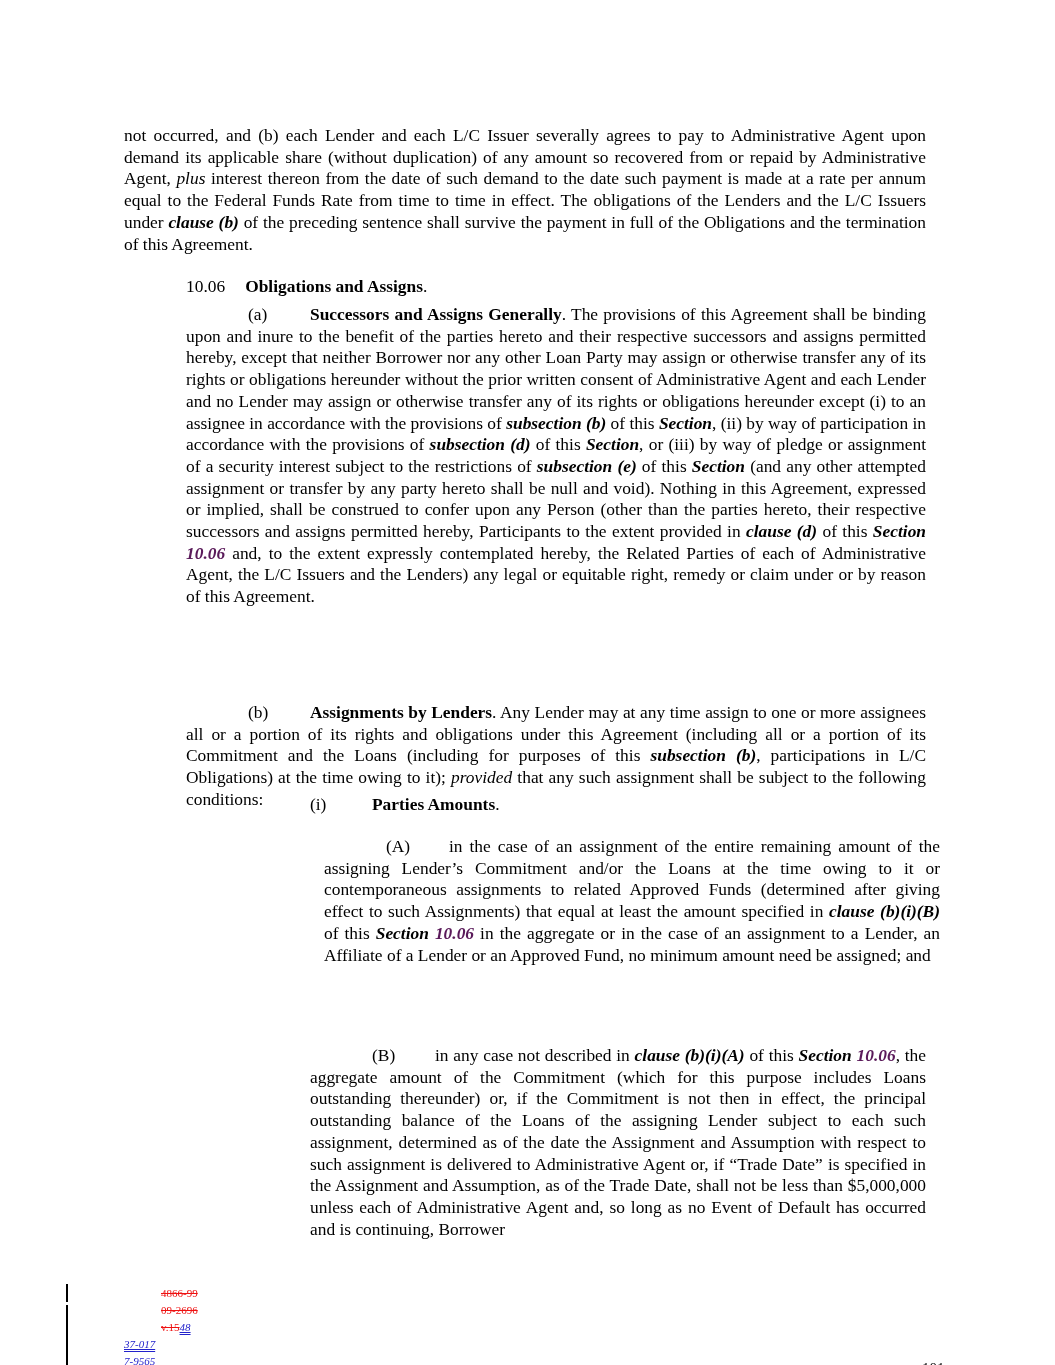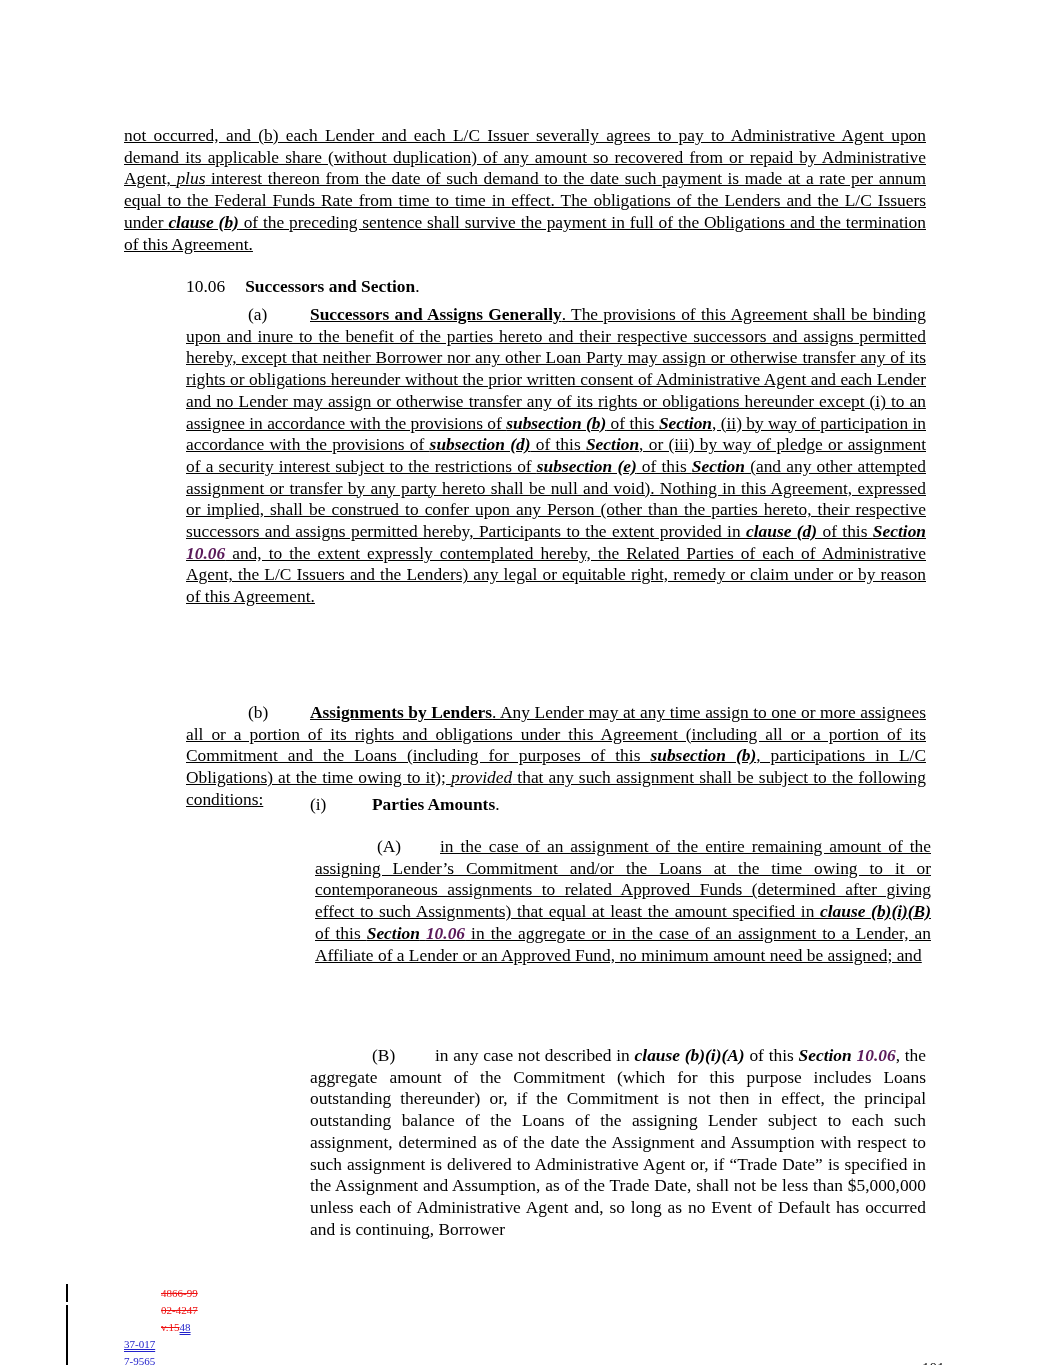--- a/index.html
+++ b/index.html
@@ -1,66 +1,66 @@
 <!DOCTYPE html>
 <html><head>
 <meta charset="utf-8">
 <style>
   html, body { margin: 0; padding: 0; background: #ffffff; }
   body { width: 1055px; height: 1365px; position: relative; overflow: hidden;
          font-family: "Liberation Serif", "DejaVu Serif", serif; color: #000; font-size: 17.4px; }
   .para { position: absolute; line-height: 21.7px; text-align: justify; margin: 0; }
-  .last { text-align-last: left; text-decoration: underline; }
+  .last { text-align-last: left; }
   .xref { font-weight: bold; font-style: italic; }
   .sec-num { font-weight: bold; font-style: italic; color: #5a1a5a; }
   .b { font-weight: bold; }
   .i { font-style: italic; }
   .tab { display: inline-block; }
   .footer-stamp { position: absolute; left: 124px; top: 1285px; font-size: 11px; line-height: 17px; }
   .stamp-line { display: block; }
   .del { color: #e11; text-decoration: line-through; margin-left: 37px; }
-  .ins { color: #2222cc; text-decoration: underline double; }
+  .ins { color: #2222cc; text-decoration: underline double; font-style: italic; }
   .change-bar { position: absolute; left: 66px; width: 2px; background: #000; }
   .page-num { position: absolute; left: 922px; top: 1360px; font-size: 15px; }
 </style>
 </head>
 <body>
 
 <p class="para last" style="left:124px; top:125px; width:802px;">
   <span>not occurred, and (b) each Lender and each L/C Issuer severally agrees to pay to Administrative Agent upon demand its applicable share (without duplication) of any amount so recovered from or repaid by Administrative Agent, </span><span class="i">plus</span><span> interest thereon from the date of such demand to the date such payment is made at a rate per annum equal to the Federal Funds Rate from time to time in effect. The obligations of the Lenders and the L/C Issuers under </span><span class="xref">clause (b)</span><span> of the preceding sentence shall survive the payment in full of the Obligations and the termination of this Agreement.</span>
 </p>
 
 <p class="para" style="left:186px; top:276px; width:700px;">
-  <span>10.06</span><span class="tab" style="width:20px;"></span><span class="b">Successors and Section</span><span>.</span>
+  <span>10.06</span><span class="tab" style="width:20px;"></span><span class="b">Obligations and Assigns</span><span>.</span>
 </p>
 
 <p class="para last" style="left:186px; top:304px; width:740px; text-indent:62px;">
   <span class="tab" style="width:62px; text-indent:0;">(a)</span><span class="b">Successors and Assigns Generally</span><span>. The provisions of this Agreement shall be binding upon and inure to the benefit of the parties hereto and their respective successors and assigns permitted hereby, except that neither Borrower nor any other Loan Party may assign or otherwise transfer any of its rights or obligations hereunder without the prior written consent of Administrative Agent and each Lender and no Lender may assign or otherwise transfer any of its rights or obligations hereunder except (i) to an assignee in accordance with the provisions of </span><span class="xref">subsection (b)</span><span> of this </span><span class="xref">Section</span><span>, (ii) by way of participation in accordance with the provisions of </span><span class="xref">subsection (d)</span><span> of this </span><span class="xref">Section</span><span>, or (iii) by way of pledge or assignment of a security interest subject to the restrictions of </span><span class="xref">subsection (e)</span><span> of this </span><span class="xref">Section</span><span> (and any other attempted assignment or transfer by any party hereto shall be null and void). Nothing in this Agreement, expressed or implied, shall be construed to confer upon any Person (other than the parties hereto, their respective successors and assigns permitted hereby, Participants to the extent provided in </span><span class="xref">clause (d)</span><span> of this </span><span class="xref">Section</span> <span class="sec-num">10.06</span><span> and, to the extent expressly contemplated hereby, the Related Parties of each of Administrative Agent, the L/C Issuers and the Lenders) any legal or equitable right, remedy or claim under or by reason of this Agreement.</span>
 </p>
 
 <p class="para last" style="left:186px; top:702px; width:740px; text-indent:62px;">
   <span class="tab" style="width:62px; text-indent:0;">(b)</span><span class="b">Assignments by Lenders</span><span>. Any Lender may at any time assign to one or more assignees all or a portion of its rights and obligations under this Agreement (including all or a portion of its Commitment and the Loans (including for purposes of this </span><span class="xref">subsection (b)</span><span>, participations in L/C Obligations) at the time owing to it); </span><span class="i">provided</span><span> that any such assignment shall be subject to the following conditions:</span>
 </p>
 
 <p class="para" style="left:310px; top:794px; width:600px;">
   <span class="tab" style="width:62px;">(i)</span><span class="b">Parties Amounts</span><span>.</span>
 </p>
 
-<p class="para last" style="left:315px; top:836px; width:616px; text-indent:62px;">
+<p class="para last" style="left:324px; top:836px; width:616px; text-indent:62px;">
   <span class="tab" style="width:63px; text-indent:0;">(A)</span><span>in the case of an assignment of the entire remaining amount of the assigning Lender’s Commitment and/or the Loans at the time owing to it or contemporaneous assignments to related Approved Funds (determined after giving effect to such Assignments) that equal at least the amount specified in </span><span class="xref">clause (b)(i)(B)</span><span> of this </span><span class="xref">Section</span> <span class="sec-num">10.06</span><span> in the aggregate or in the case of an assignment to a Lender, an Affiliate of a Lender or an Approved Fund, no minimum amount need be assigned; and</span>
 </p>
 
 <p class="para" style="left:310px; top:1009px; width:616px; text-indent:62px;margin-top:36px;">
   <span class="tab" style="width:63px; text-indent:0;">(B)</span><span>in any case not described in </span><span class="xref">clause (b)(i)(A)</span><span> of this </span><span class="xref">Section</span> <span class="sec-num">10.06</span><span>, the aggregate amount of the Commitment (which for this purpose includes Loans outstanding thereunder) or, if the Commitment is not then in effect, the principal outstanding balance of the Loans of the assigning Lender subject to each such assignment, determined as of the date the Assignment and Assumption with respect to such assignment is delivered to Administrative Agent or, if “Trade Date” is specified in the Assignment and Assumption, as of the Trade Date, shall not be less than $5,000,000 unless each of Administrative Agent and, so long as no Event of Default has occurred and is continuing, Borrower</span>
 </p>
 
 <div class="change-bar" style="top:1284px; height:18px;"></div>
 <div class="change-bar" style="top:1305px; height:60px;"></div>
 
 <div class="footer-stamp">
   <span class="stamp-line del">4866-99</span>
-  <span class="stamp-line del">02-4247</span>
+  <span class="stamp-line del">09-2696</span>
   <span class="stamp-line"><span class="del">v.15</span><span class="ins">48</span></span>
   <span class="stamp-line ins">37-017</span>
   <span class="stamp-line ins">7-9565</span>
 </div>
 
 <div class="page-num">101</div>
 
 </body></html>

